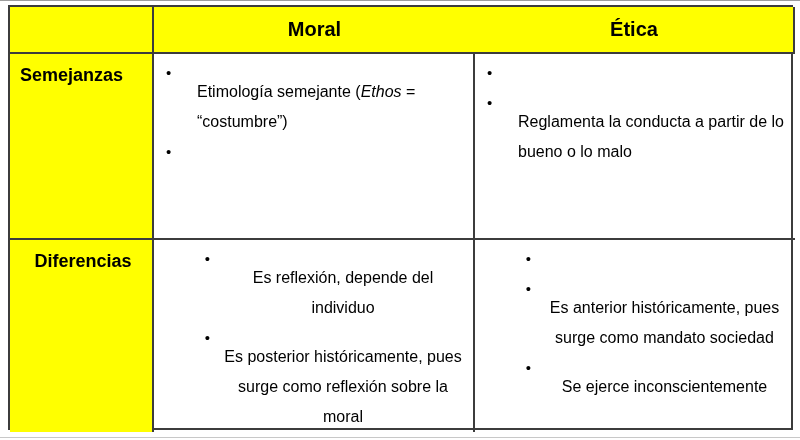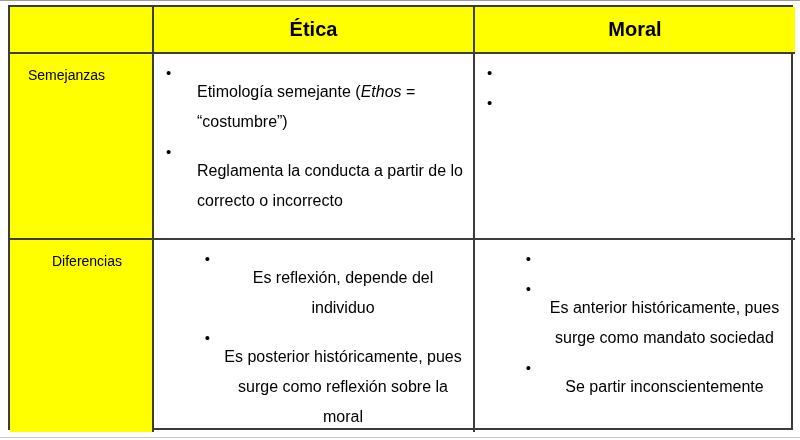--- a/index.html
+++ b/index.html
@@ -52,23 +52,23 @@
   .yellow { background: #ffff00; }
 
   .head-cell {
     display: flex;
     align-items: center;
     justify-content: center;
     font-weight: bold;
     font-size: 20px;
   }
   .label-cell {
-    padding: 9px 6px 0 18px;
-    font-weight: normal;
-    font-size: 14px;
+    padding: 9px 6px 0 10px;
+    font-weight: bold;
+    font-size: 18px;
     line-height: 24px;
   }
   .bullets {
     margin: 0;
     padding: 4px 10px 0 12px;
     list-style: none;
     font-size: 16px;
     line-height: 30px;
   }
   .bullets.deep { padding-left: 38px; }
@@ -83,43 +83,43 @@
 </style>
 </head>
 <body>
 
 <div class="stage">
   <div class="page-edge top"></div>
 
   <div class="tbl">
 
     <div class="cell yellow head-cell"></div>
+    <div class="cell yellow head-cell col-last">Moral</div>
     <div class="cell yellow head-cell">Ética</div>
-    <div class="cell yellow head-cell col-last">Moral</div>
 
     <div class="cell yellow label-cell">Semejanzas</div>
     <div class="cell">
       <ul class="bullets">
           <li>
             <span class="dot">•</span>
             <span class="txt"><span>Etimología semejante (</span><em>Ethos</em><span> = “costumbre”)</span></span>
           </li>
           <li>
             <span class="dot">•</span>
-            <span class="txt"><span>Reglamenta la conducta a partir de lo correcto o incorrecto</span></span>
           </li>
         </ul>
     </div>
     <div class="cell col-last">
       <ul class="bullets">
           <li>
             <span class="dot">•</span>
           </li>
           <li>
             <span class="dot">•</span>
+            <span class="txt"><span>Reglamenta la conducta a partir de lo bueno o lo malo</span></span>
           </li>
         </ul>
     </div>
 
     <div class="cell yellow label-cell row-last">Diferencias</div>
     <div class="cell row-last">
       <ul class="bullets deep">
           <li>
             <span class="dot">•</span>
             <span class="txt"><span>Es reflexión, depende del individuo</span></span>
@@ -137,20 +137,20 @@
       <ul class="bullets deep">
           <li>
             <span class="dot">•</span>
           </li>
           <li>
             <span class="dot">•</span>
             <span class="txt"><span>Es anterior históricamente, pues surge como mandato sociedad</span></span>
           </li>
           <li>
             <span class="dot">•</span>
-            <span class="txt"><span>Se partir inconscientemente</span></span>
+            <span class="txt"><span>Se ejerce inconscientemente</span></span>
           </li>
         </ul>
     </div>
   </div>
 
   <div class="page-edge bottom"></div>
 </div>
 
 </body></html>

